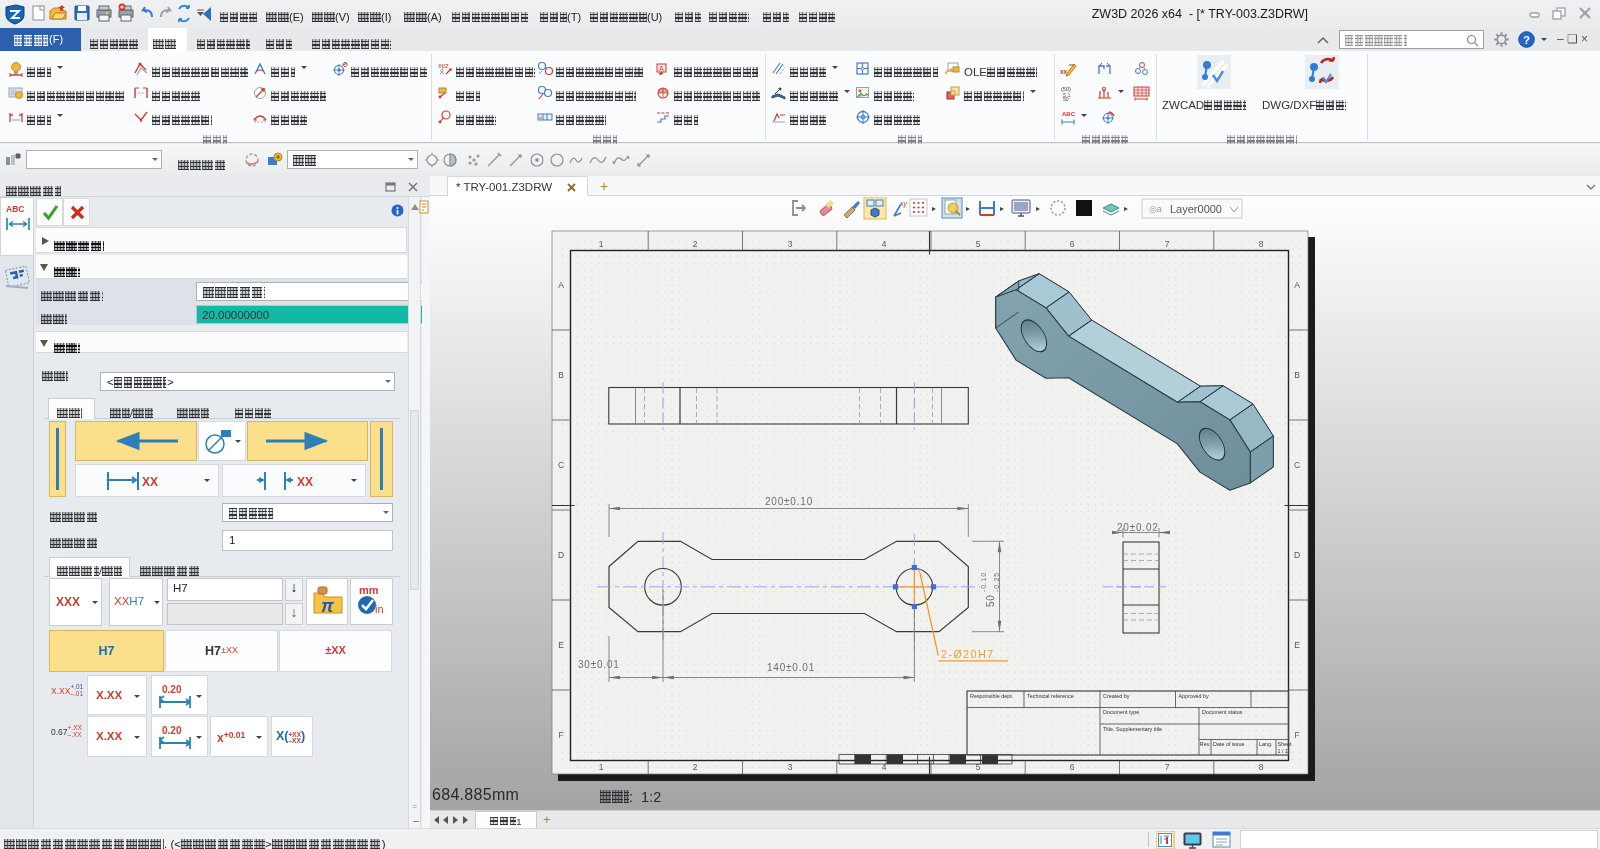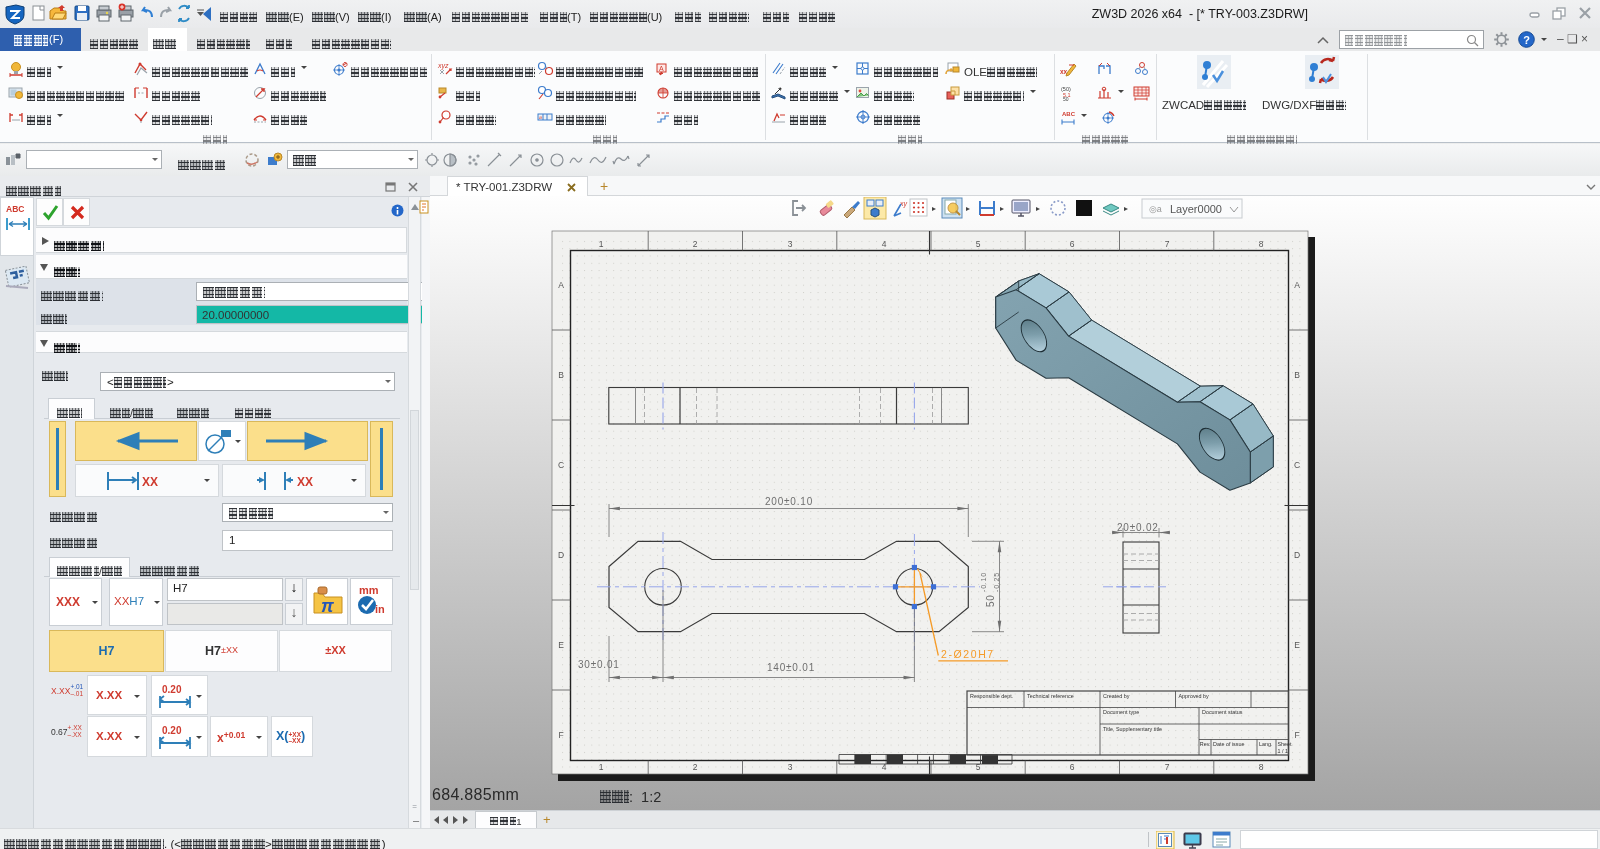--- a/index.html
+++ b/index.html
@@ -541,21 +541,21 @@
  <div class="ab" style="left:285px;top:427px;width:18px;height:22px;background:#f2f3f4;border:1px solid #c9ced4;text-align:center;font-size:14px;color:#555">↓</div>
  <div class="ab" style="left:306px;top:402px;width:42px;height:47px;background:#fff;border:1px solid #c9ced4">
   <svg style="margin:6px 0 0 5px" width="32" height="32" viewBox="0 0 32 32">
         <path d="M2 28 V8 h8 l3 4 h17 v16 Z" fill="#f5c445" stroke="#c89020"></path>
         <rect x="6" y="2" width="9" height="7" rx="2" fill="#d98e4a" stroke="#a96a2a"></rect>
         <text x="9" y="27" font-size="18" font-weight="bold" fill="#2456b8" font-style="italic">π</text>
       </svg>
     </div>
  <div class="ab" style="left:350px;top:402px;width:43px;height:47px;background:#fff;border:1px solid #c9ced4">
   <div class="ab" style="left:8px;top:5px;font-size:11px;font-weight:bold;color:#cf3b2f">mm</div>
-  <div class="ab" style="left:24px;top:24px;font-size:11px;font-weight:bold;color:#cf3b2f">in</div>
+  <div class="ab" style="left:24px;top:24px;font-size:11px;font-weight:normal;color:#cf3b2f">in</div>
   <svg class="ab" style="left:5px;top:15px" width="22" height="22" viewBox="0 0 22 22">
         <circle cx="11" cy="11" r="9" fill="#1c6bb0"></circle>
         <path d="M6 11 l4 4 L17 6" stroke="#fff" stroke-width="2.5" fill="none"></path>
       </svg>
     </div>
 
  <div class="ab" style="left:49px;top:454px;width:115px;height:42px;background:#fbdf8b;border:1px solid #d9b85a;text-align:center;padding-top:13px;font-size:12.5px;font-weight:bold;color:#1c6bb0">H7</div>
  <div class="ab" style="left:165px;top:454px;width:113px;height:42px;background:#fdfdfe;border:1px solid #d5d9dd;text-align:center;padding-top:13px;font-size:12.5px"><span style="color:#333;font-weight:bold">H7</span><span style="color:#cf3b2f;font-size:9px;vertical-align:2px">±XX<br></span></div>
  <div class="ab" style="left:279px;top:454px;width:113px;height:42px;background:#fdfdfe;border:1px solid #d5d9dd;text-align:center;padding-top:13px;font-size:11px;color:#cf3b2f;font-weight:bold">±XX</div>
 

